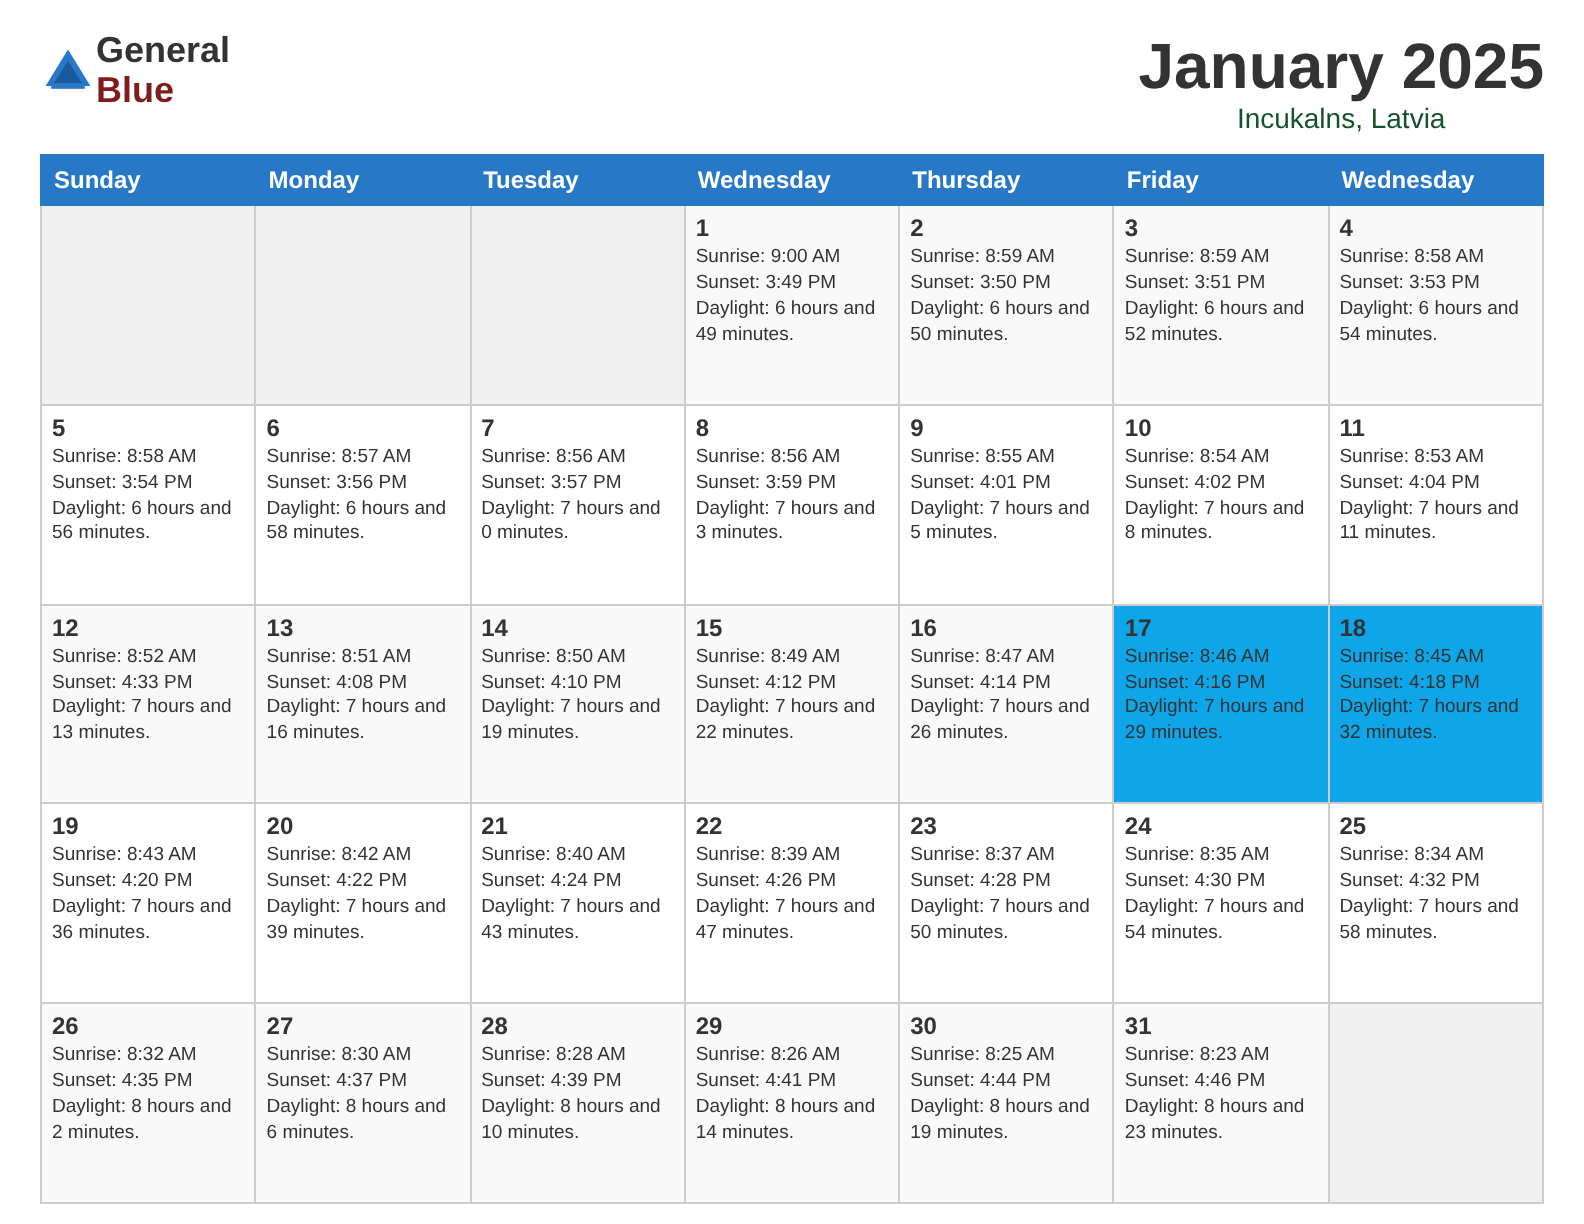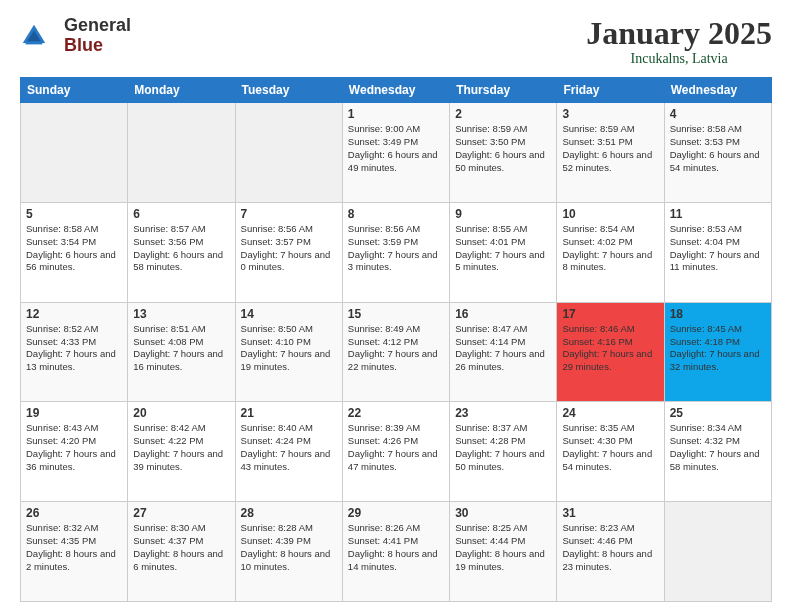--- a/index.html
+++ b/index.html
@@ -19,36 +19,35 @@
     }
     .header {
       display: flex;
       justify-content: space-between;
       align-items: flex-start;
       margin-bottom: 10px;
     }
     .logo {
       display: flex;
       align-items: center;
-      gap: 16px;
+      gap: 0;
     }
     .logo-text {
       font-size: 18px;
       font-weight: bold;
       line-height: 1.1;
     }
     .logo-general { color: #333; }
     .logo-blue { color: #7f1d1d; }
     .logo-icon {
       width: 28px;
       height: 28px;
     }
     .title-block {
       text-align: right;
-      font-family: Liberation Serif, serif;
     }
     .calendar-title {
       font-size: 32px;
       font-weight: bold;
       color: #333;
       line-height: 1.1;
     }
     .calendar-subtitle {
       font-size: 14px;
       color: #14532d;
@@ -230,21 +229,21 @@
             <div class="day-info" style="white-space: pre-line;">Sunrise: 8:49 AM
 Sunset: 4:12 PM
 Daylight: 7 hours and 22 minutes.</div>
           </td>
           <td style="background: rgb(249, 249, 249);">
             <span class="day-number">16</span>
             <div class="day-info" style="white-space: pre-line;">Sunrise: 8:47 AM
 Sunset: 4:14 PM
 Daylight: 7 hours and 26 minutes.</div>
           </td>
-          <td style="background: #ef4444;">
+          <td style="background: #0ea5e9;">
             <span class="day-number">17</span>
             <div class="day-info" style="white-space: pre-line;">Sunrise: 8:46 AM
 Sunset: 4:16 PM
 Daylight: 7 hours and 29 minutes.</div>
           </td>
           <td style="background: #0ea5e9; margin-left: 18px;">
             <span class="day-number">18</span>
             <div class="day-info" style="white-space: pre-line;">Sunrise: 8:45 AM
 Sunset: 4:18 PM
 Daylight: 7 hours and 32 minutes.</div>

